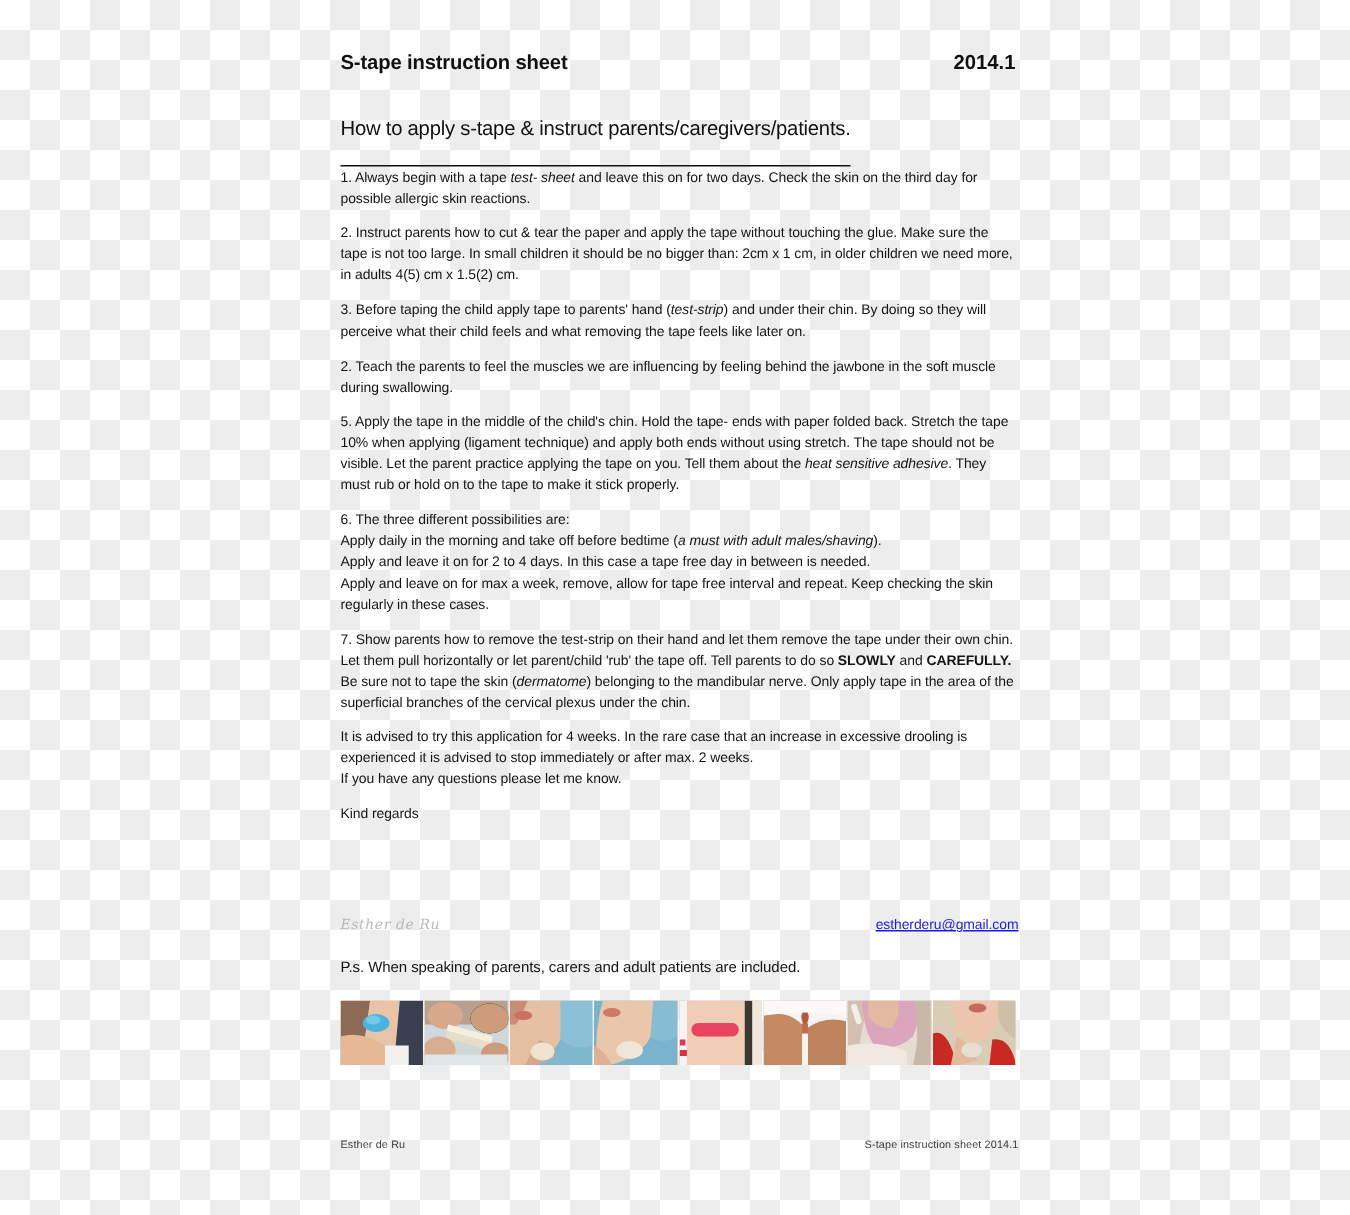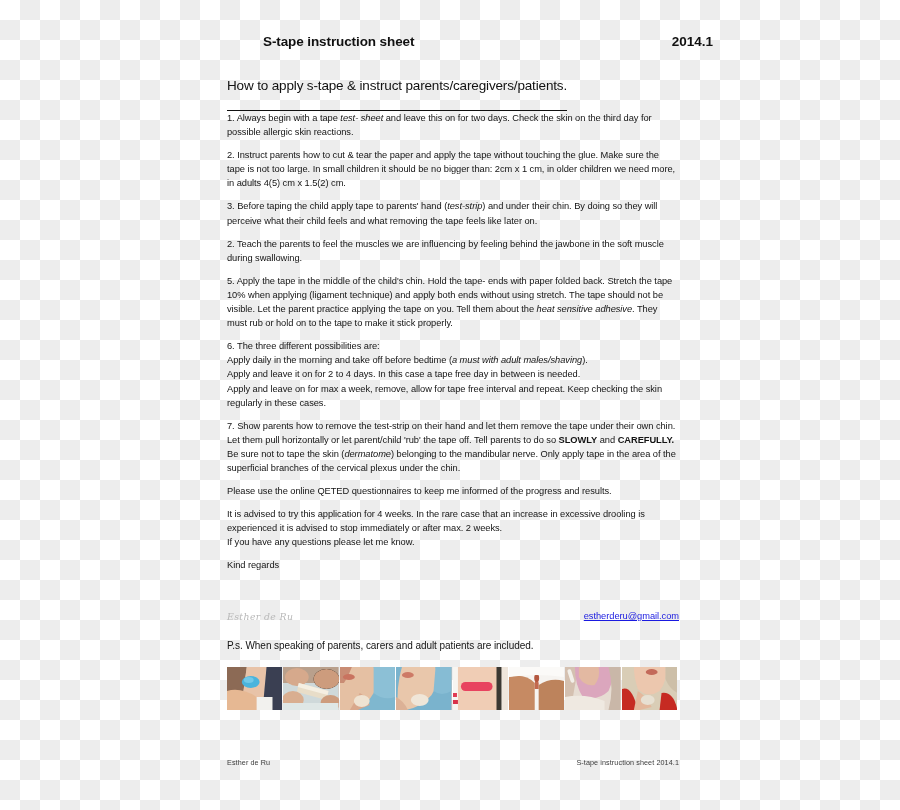--- a/index.html
+++ b/index.html
@@ -38,21 +38,20 @@
 
   
   .doc-header {
     position: absolute;
     top: 34px;
     left: 0;
     width: 450px;
     display: flex;
     justify-content: space-between;
     align-items: baseline;
-    margin-left: 36px;
   }
   .doc-title {
     font-size: 13.5px;
     font-weight: bold;
     color: #111111;
     letter-spacing: -0.1px;
   }
   .doc-version {
     font-size: 13.5px;
     font-weight: bold;
@@ -188,21 +187,20 @@
 
       <p class="para"><span>5. Apply the tape in the middle of the child's chin. Hold the tape- ends with paper folded back. Stretch the tape 10% when applying (ligament technique) and apply both ends without using stretch. The tape should not be visible. Let the parent practice applying the tape on you. Tell them about the </span><i class="it">heat sensitive adhesive</i><span>. They must rub or hold on to the tape to make it stick properly.</span></p>
 
       <p class="para tight">6. The three different possibilities are:</p>
       <p class="para tight"><span>Apply daily in the morning and take off before bedtime (</span><i class="it">a must with adult males/shaving</i><span>).</span></p>
       <p class="para tight">Apply and leave it on for 2 to 4 days. In this case a tape free day in between is needed.</p>
       <p class="para">Apply and leave on for max a week, remove, allow for tape free interval and repeat. Keep checking the skin regularly in these cases.</p>
 
       <p class="para"><span>7. Show parents how to remove the test-strip on their hand and let them remove the tape under their own chin. Let them pull horizontally or let parent/child 'rub' the tape off. Tell parents to do so </span><b class="bd">SLOWLY</b><span> and </span><b class="bd">CAREFULLY.</b><span> Be sure not to tape the skin (</span><i class="it">dermatome</i><span>) belonging to the mandibular nerve. Only apply tape in the area of the superficial branches of the cervical plexus under the chin.</span></p>
 
-      <p class="para">Please use the online QETED questionnaires to keep me informed of the progress and results.</p>
 
       <p class="para tight">It is advised to try this application for 4 weeks. In the rare case that an increase in excessive drooling is experienced it is advised to stop immediately or after max. 2 weeks.</p>
       <p class="para">If you have any questions please let me know.</p>
 
       <p class="para">Kind regards</p>
     </div>
 
     <div class="sig-row">
       <span class="sig-name">Esther de Ru</span>
       <a class="sig-email" href="#">estherderu@gmail.com</a>

